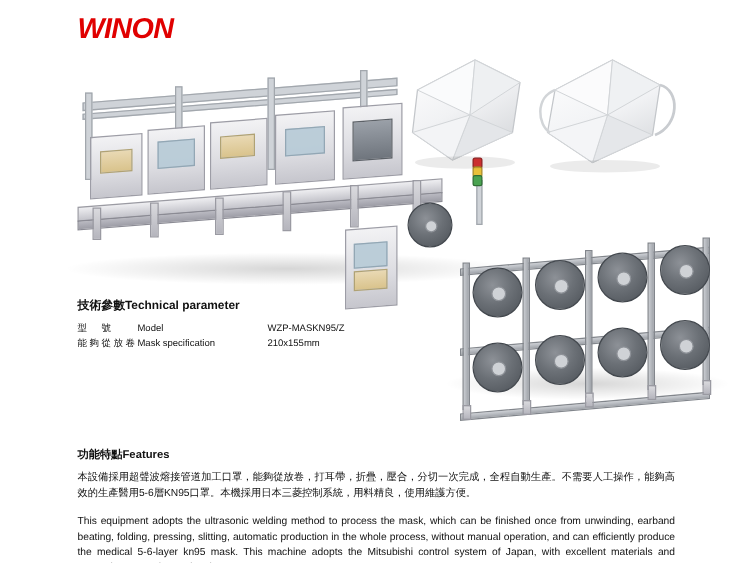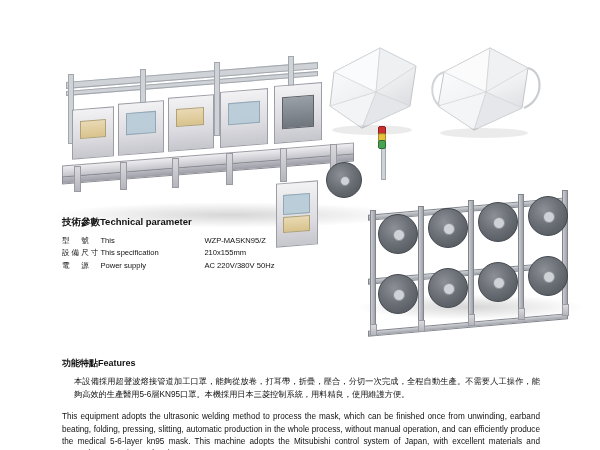--- a/index.html
+++ b/index.html
@@ -56,21 +56,21 @@
     left: 0;
     top: 34px;
     width: 600px;
     height: 200px;
   }
 
   
   .spec {
     position: absolute;
     left: 62px;
-    top: 216px;
+    top: 238px;
     width: 330px;
   }
   .spec-title {
     font-size: 9.5px;
     font-weight: bold;
     color: #111;
     margin-bottom: 5px;
     font-family: "Liberation Sans", sans-serif;
   }
   table.spec-table {
@@ -106,21 +106,21 @@
   }
   .features-title {
     font-size: 9px;
     font-weight: bold;
     margin-bottom: 6px;
   }
   .para-cn {
     font-size: 8.2px;
     line-height: 1.55;
     text-align: justify;
-    margin: 0 0 10px 12px;
+    margin: 0 0 10px 0;
   }
   .para-en {
     font-size: 8.2px;
     line-height: 1.5;
     text-align: justify;
     margin: 0;
   }
 
   
   .mach { position: absolute; }
@@ -193,20 +193,21 @@
 
   
   .mask-wrap { position: absolute; }
 </style>
 </head>
 <body>
 
 <div class="page">
 
   <div class="header">
+    <div class="brand">WINON</div>
   </div>
 
   <div class="art">
 
     <div class="shadow" style="left:50px; top:168px; width:360px; height:26px;"></div>
     <div class="shadow" style="left:355px; top:260px; width:230px; height:26px;"></div>
 
     <div>
 
       <div class="mach" style="left:62px; top:120px; width:290px; height:10px;
@@ -339,32 +340,27 @@
       <ellipse cx="60" cy="95" rx="44" ry="5" fill="rgba(0,0,0,0.08)"></ellipse>
     </svg>
   </div>
 
   <div class="spec">
     <div class="spec-title">技術參數Technical parameter</div>
     <table class="spec-table">
       <tbody>
         <tr>
           <td class="k-cn">型　號</td>
-          <td class="k-en">This</td>
+          <td class="k-en">Model</td>
           <td class="v">WZP-MASKN95/Z</td>
         </tr>
         <tr>
-          <td class="k-cn">設備尺寸</td>
-          <td class="k-en">This specification</td>
+          <td class="k-cn">能夠從放卷</td>
+          <td class="k-en">Mask specification</td>
           <td class="v">210x155mm</td>
-        </tr>
-        <tr>
-          <td class="k-cn">電　源</td>
-          <td class="k-en">Power supply</td>
-          <td class="v">AC 220V/380V 50Hz</td>
         </tr>
       </tbody>
     </table>
   </div>
 
   <div class="features">
     <div class="features-title">功能特點Features</div>
     <p class="para-cn">本設備採用超聲波熔接管道加工口罩，能夠從放卷，打耳帶，折疊，壓合，分切一次完成，全程自動生產。不需要人工操作，能夠高效的生產醫用5-6層KN95口罩。本機採用日本三菱控制系統，用料精良，使用維護方便。</p>
     <p class="para-en">This equipment adopts the ultrasonic welding method to process the mask, which can be finished once from unwinding, earband beating, folding, pressing, slitting, automatic production in the whole process, without manual operation, and can efficiently produce the medical 5-6-layer kn95 mask. This machine adopts the Mitsubishi control system of Japan, with excellent materials and convenient operation and maintenance.</p>
   </div>

